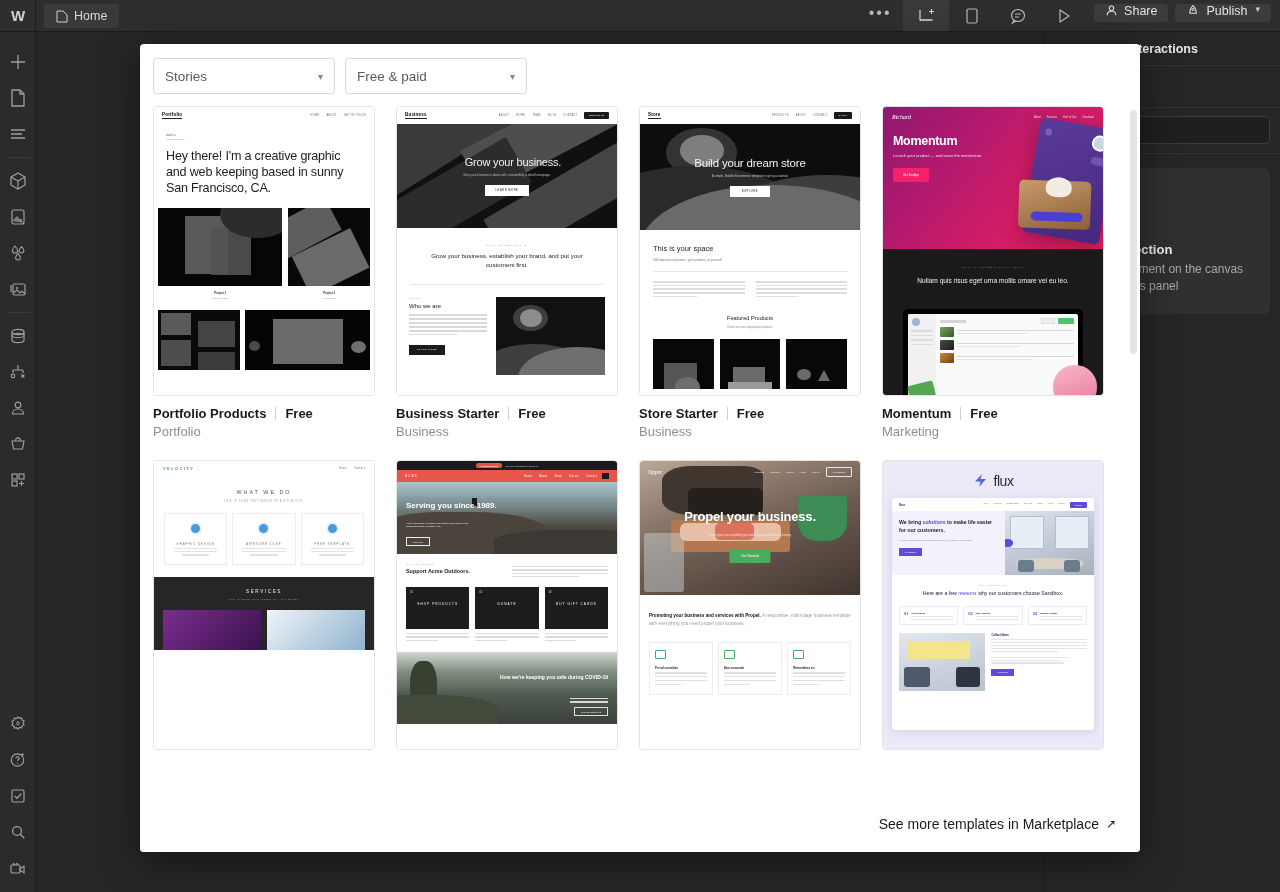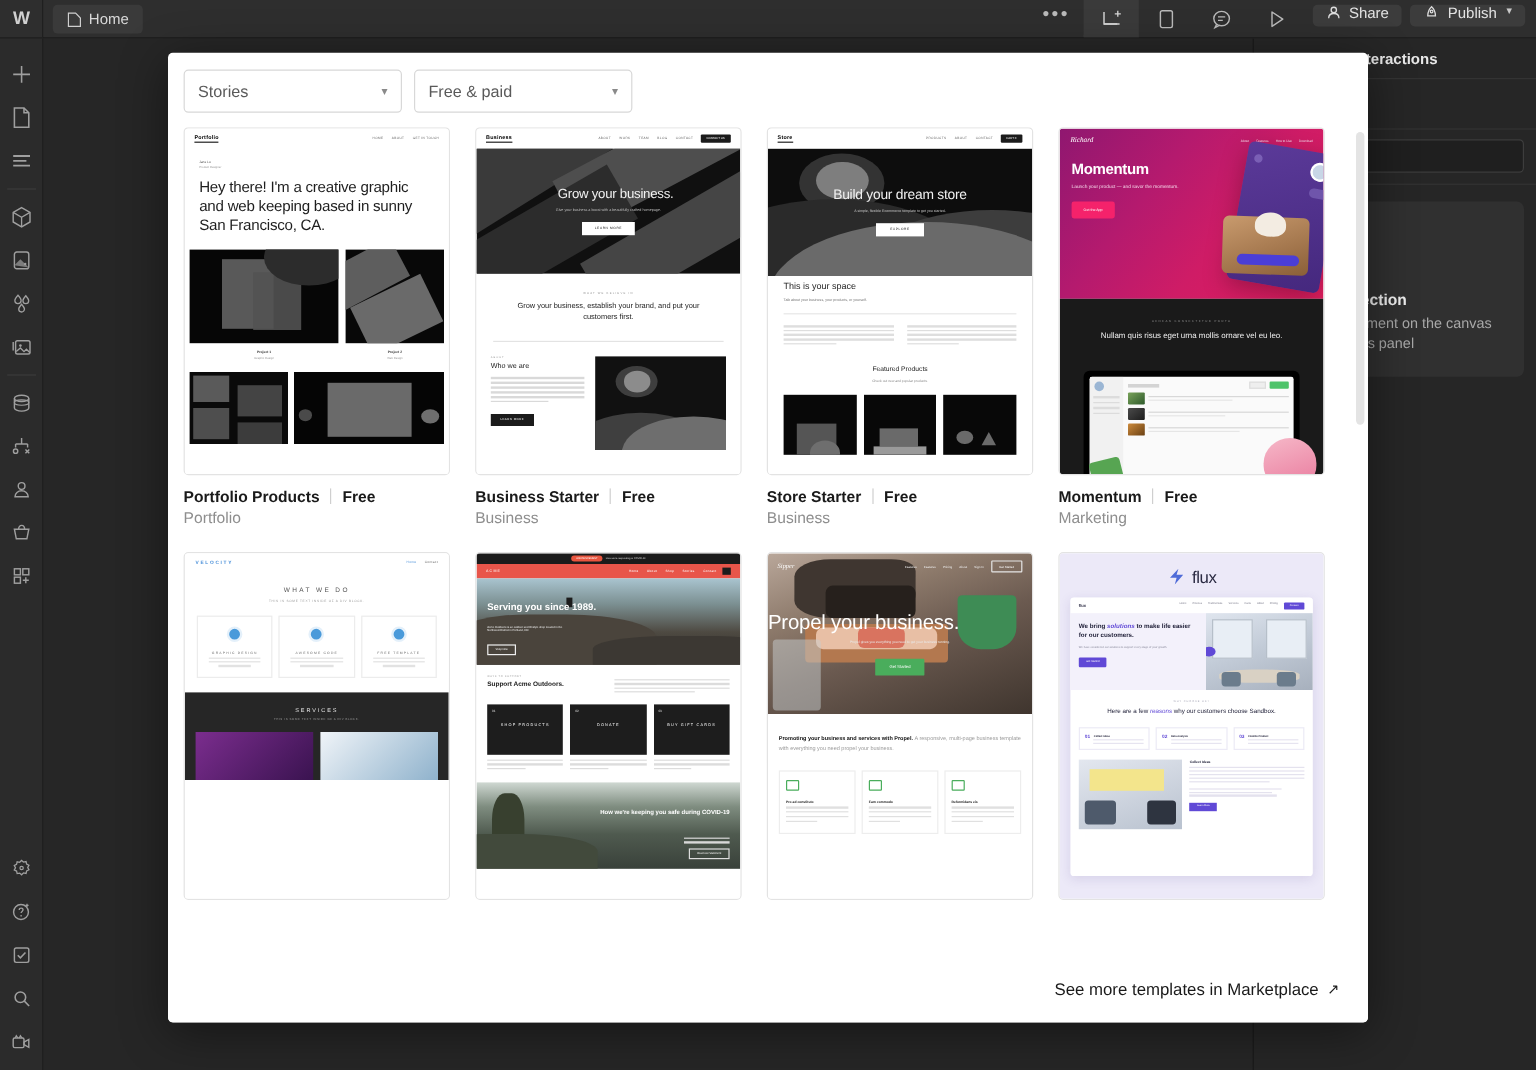--- a/index.html
+++ b/index.html
@@ -194,21 +194,21 @@
   .bz-ln { height:1.6px; background:#d9d9d9; margin-bottom:2.4px; }
   .bz-btn2 { margin-top:7px; background:#1b1b1b; color:#fff; font-size:2.4px; padding:3.5px 8px; display:inline-block; letter-spacing:.4px;}
   .bz-img { flex:1; height:78px; background:#111; position:relative; overflow:hidden; }
 
   
   .st-hero { height:106px; background:#0d0d0d; position:relative; overflow:hidden;
              display:flex; flex-direction:column; align-items:center; justify-content:center;}
   .st-h1 { color:#f1f1f1; font-size:11.5px; z-index:3; letter-spacing:-.2px;}
   .st-p { color:#c4c4c4; font-size:3px; margin-top:5px; z-index:3;}
   .st-btn { margin-top:8px; background:#fff; color:#111; font-size:2.7px; padding:4px 12px; z-index:3; letter-spacing:.5px;}
-  .st-body { padding: 4px 13px 0; }
+  .st-body { padding: 14px 13px 0; }
   .st-h2 { font-size:7.5px; color:#1e1e1e; }
   .st-p2 { font-size:3px; color:#777; margin-top:5px; }
   .st-rule { height:1px; background:#e6e6e6; margin:9px 0 9px; }
   .st-2col { display:flex; gap:11px; }
   .st-col { flex:1; }
   .st-ln { height:1.5px; background:#dedede; margin-bottom:2.2px; }
   .st-feat { text-align:center; margin-top:16px; }
   .st-feat h3 { font-size:5.6px; color:#222; font-weight:400;}
   .st-feat p { font-size:2.8px; color:#8b8b8b; margin-top:4px;}
   .st-prods { display:flex; gap:6px; margin-top:10px; }
@@ -288,22 +288,22 @@
   .ac-h3 { position:absolute; right:9px; top:22px; text-align:right; color:#fff; font-size:5px; font-weight:700; line-height:1.35;}
 
   
   .pr-hero { height:134px; position:relative; overflow:hidden;
     background: linear-gradient(160deg,#b9a79a 0%, #8d7a6b 30%, #6b5a50 55%, #3f352e 100%);}
   .pr-nav { display:flex; align-items:center; padding:6px 8px 0; position:relative; z-index:3;}
   .pr-logo { color:#fff; font-size:5.4px; font-style:italic; font-family:"Liberation Serif", serif;}
   .pr-links { margin-left:auto; display:flex; gap:6px; align-items:center;}
   .pr-link { color:#efefef; font-size:2.5px;}
   .pr-cta { border:1px solid #e6e6e6; color:#fff; font-size:2.4px; padding:2.5px 6px; border-radius:1px;}
-  .pr-h1 { position:absolute; left:0; right:0; top:48px; text-align:left; color:#fff;
-    font-size:17px; font-weight:400; z-index:3; letter-spacing:-.2px;}
+  .pr-h1 { position:absolute; left:0; right:0; top:48px; text-align:center; color:#fff;
+    font-size:13px; font-weight:700; z-index:3; letter-spacing:-.2px;}
   .pr-p { position:absolute; left:0; right:0; top:72px; text-align:center; color:#e9e9e9; font-size:2.8px; z-index:3;}
   .pr-btn { position:absolute; left:50%; transform:translateX(-50%); top:88px; background:#4aad5c; color:#fff;
     font-size:3.4px; padding:5px 12px; border-radius:1px; z-index:3;}
   .pr-body { background:#fff; padding:17px 9px 0;}
   .pr-h2 { font-size:4.6px; line-height:1.75; color:#111; font-weight:700;}
   .pr-h2 span { font-weight:400; color:#9b9b9b;}
   .pr-cards { display:flex; gap:5px; margin-top:14px;}
   .pr-card { flex:1; border:1px solid #ededed; padding:7px 5px 9px;}
   .pr-ico { width:11px; height:9px; border:1.2px solid #4aad5c; border-radius:1px;}
   .pr-ct { font-size:2.8px; color:#1d1d1d; font-weight:700; margin-top:7px;}

